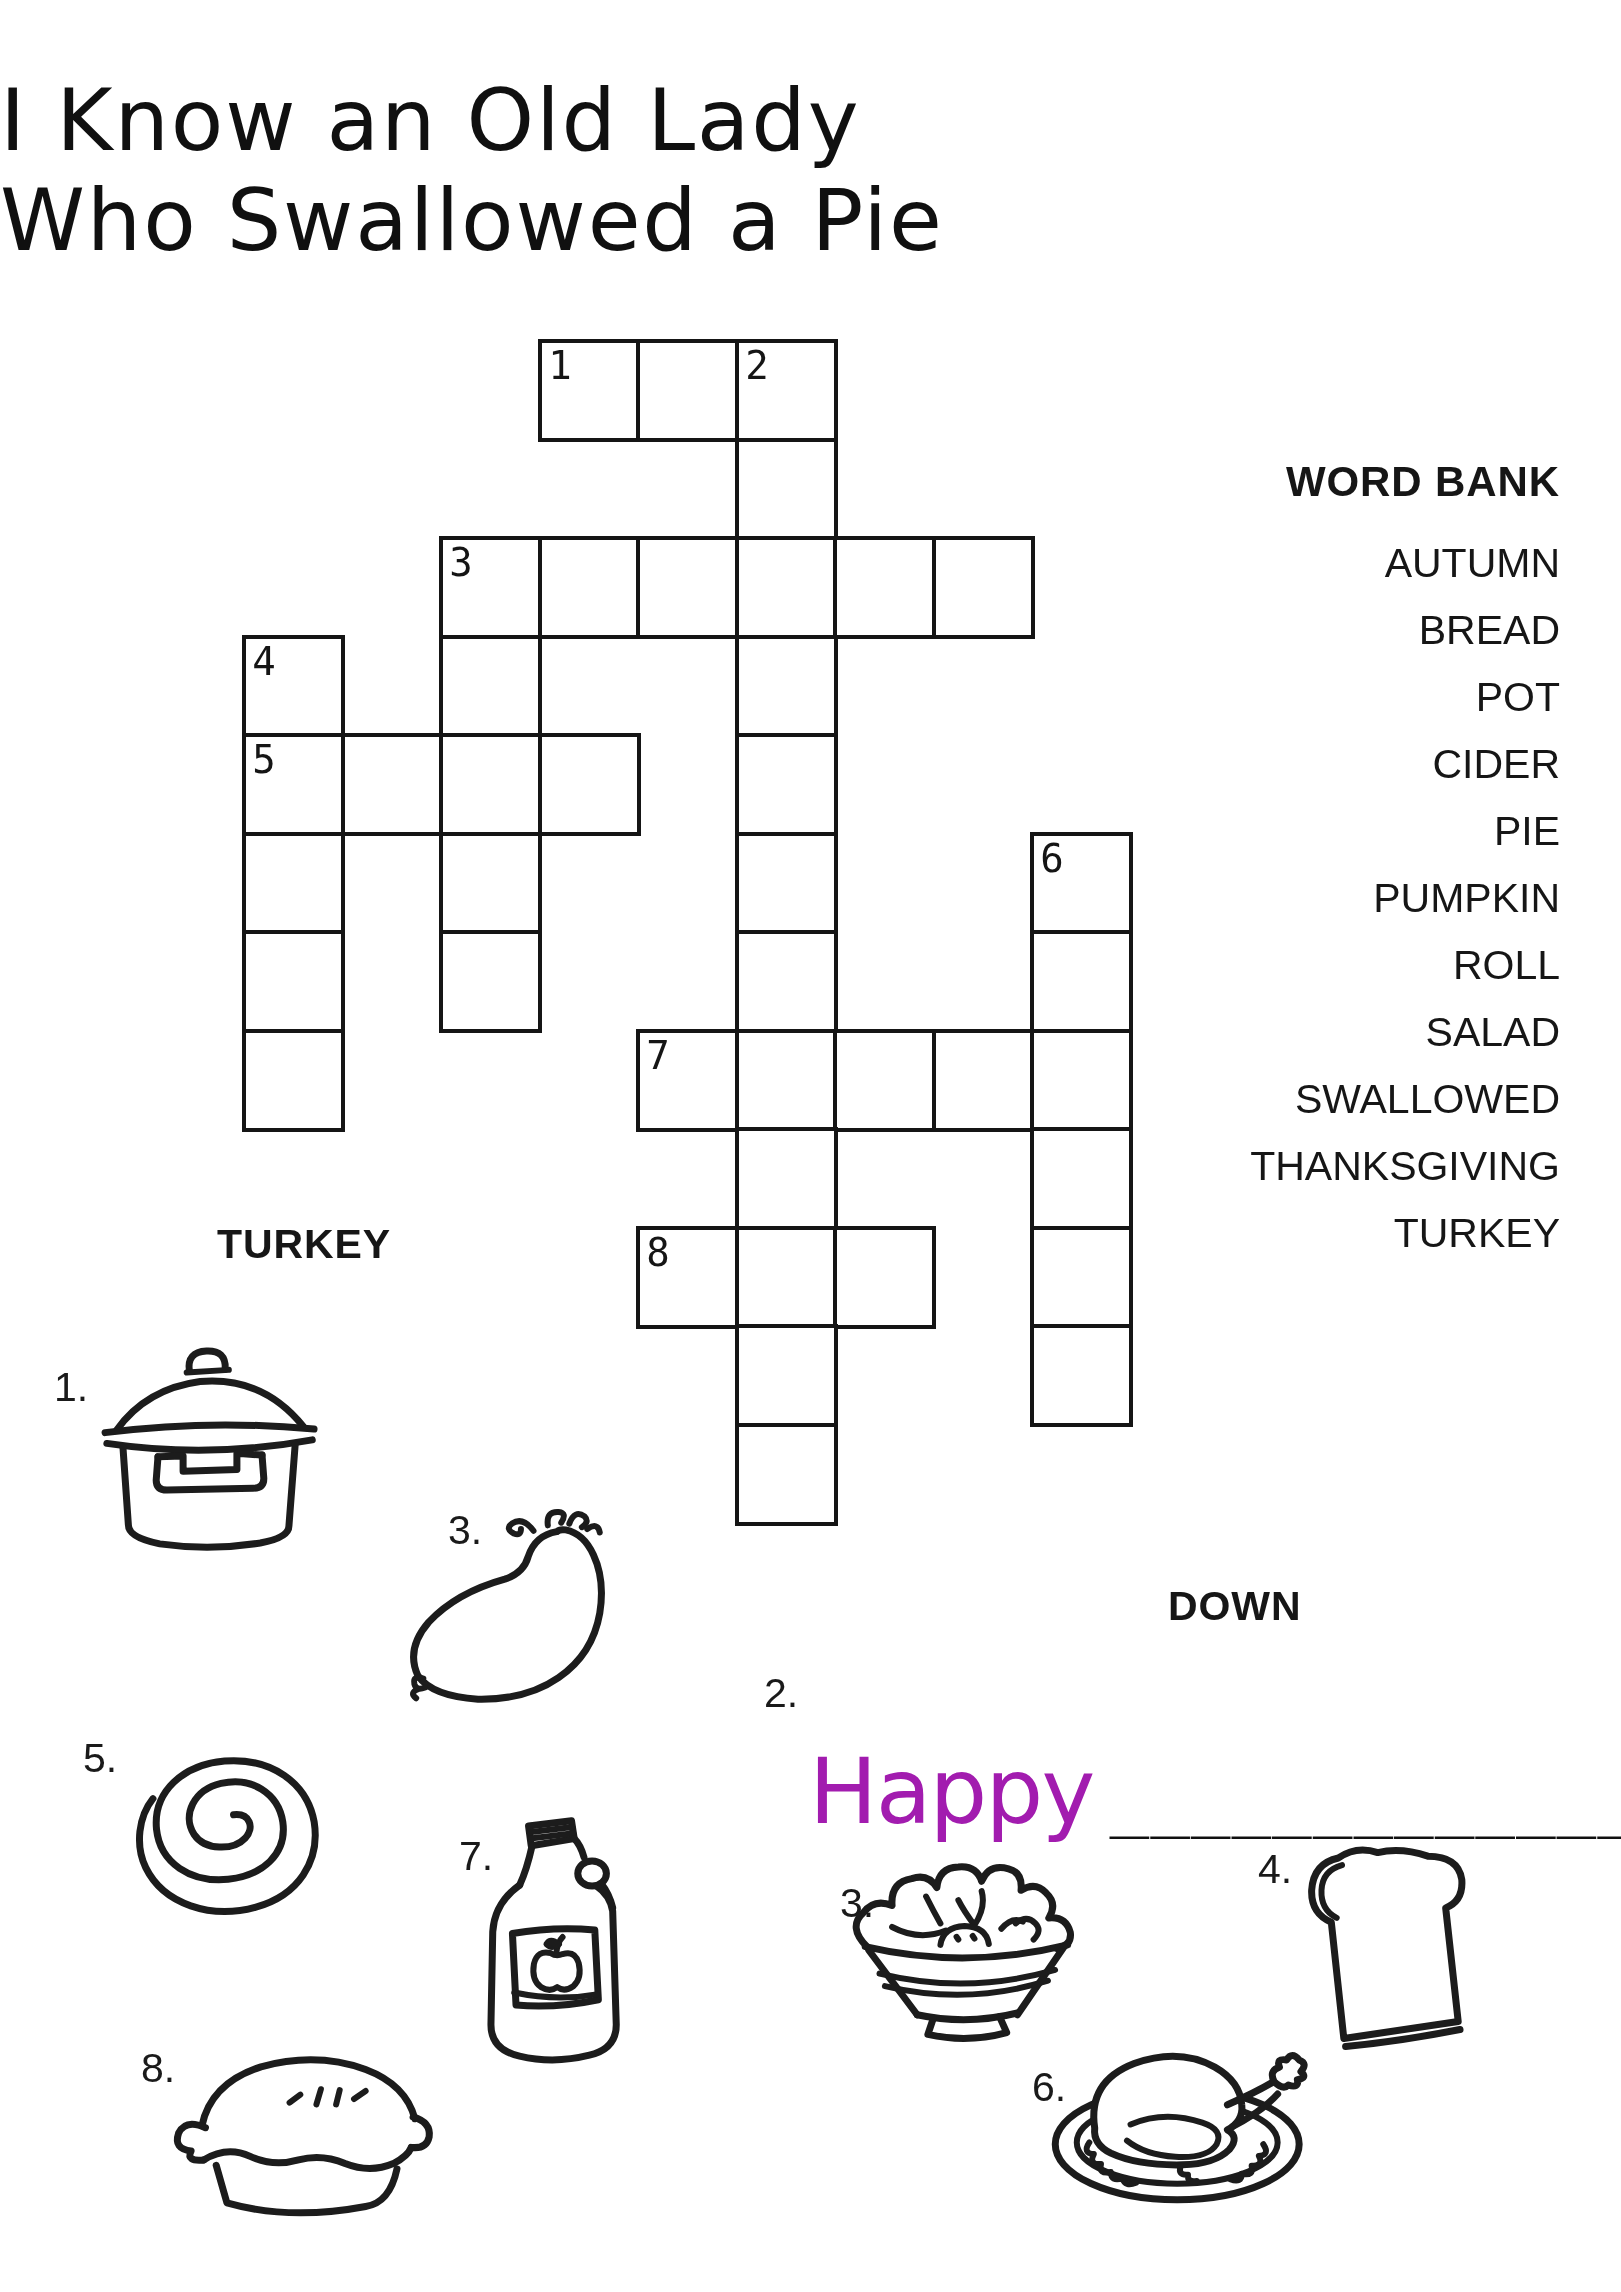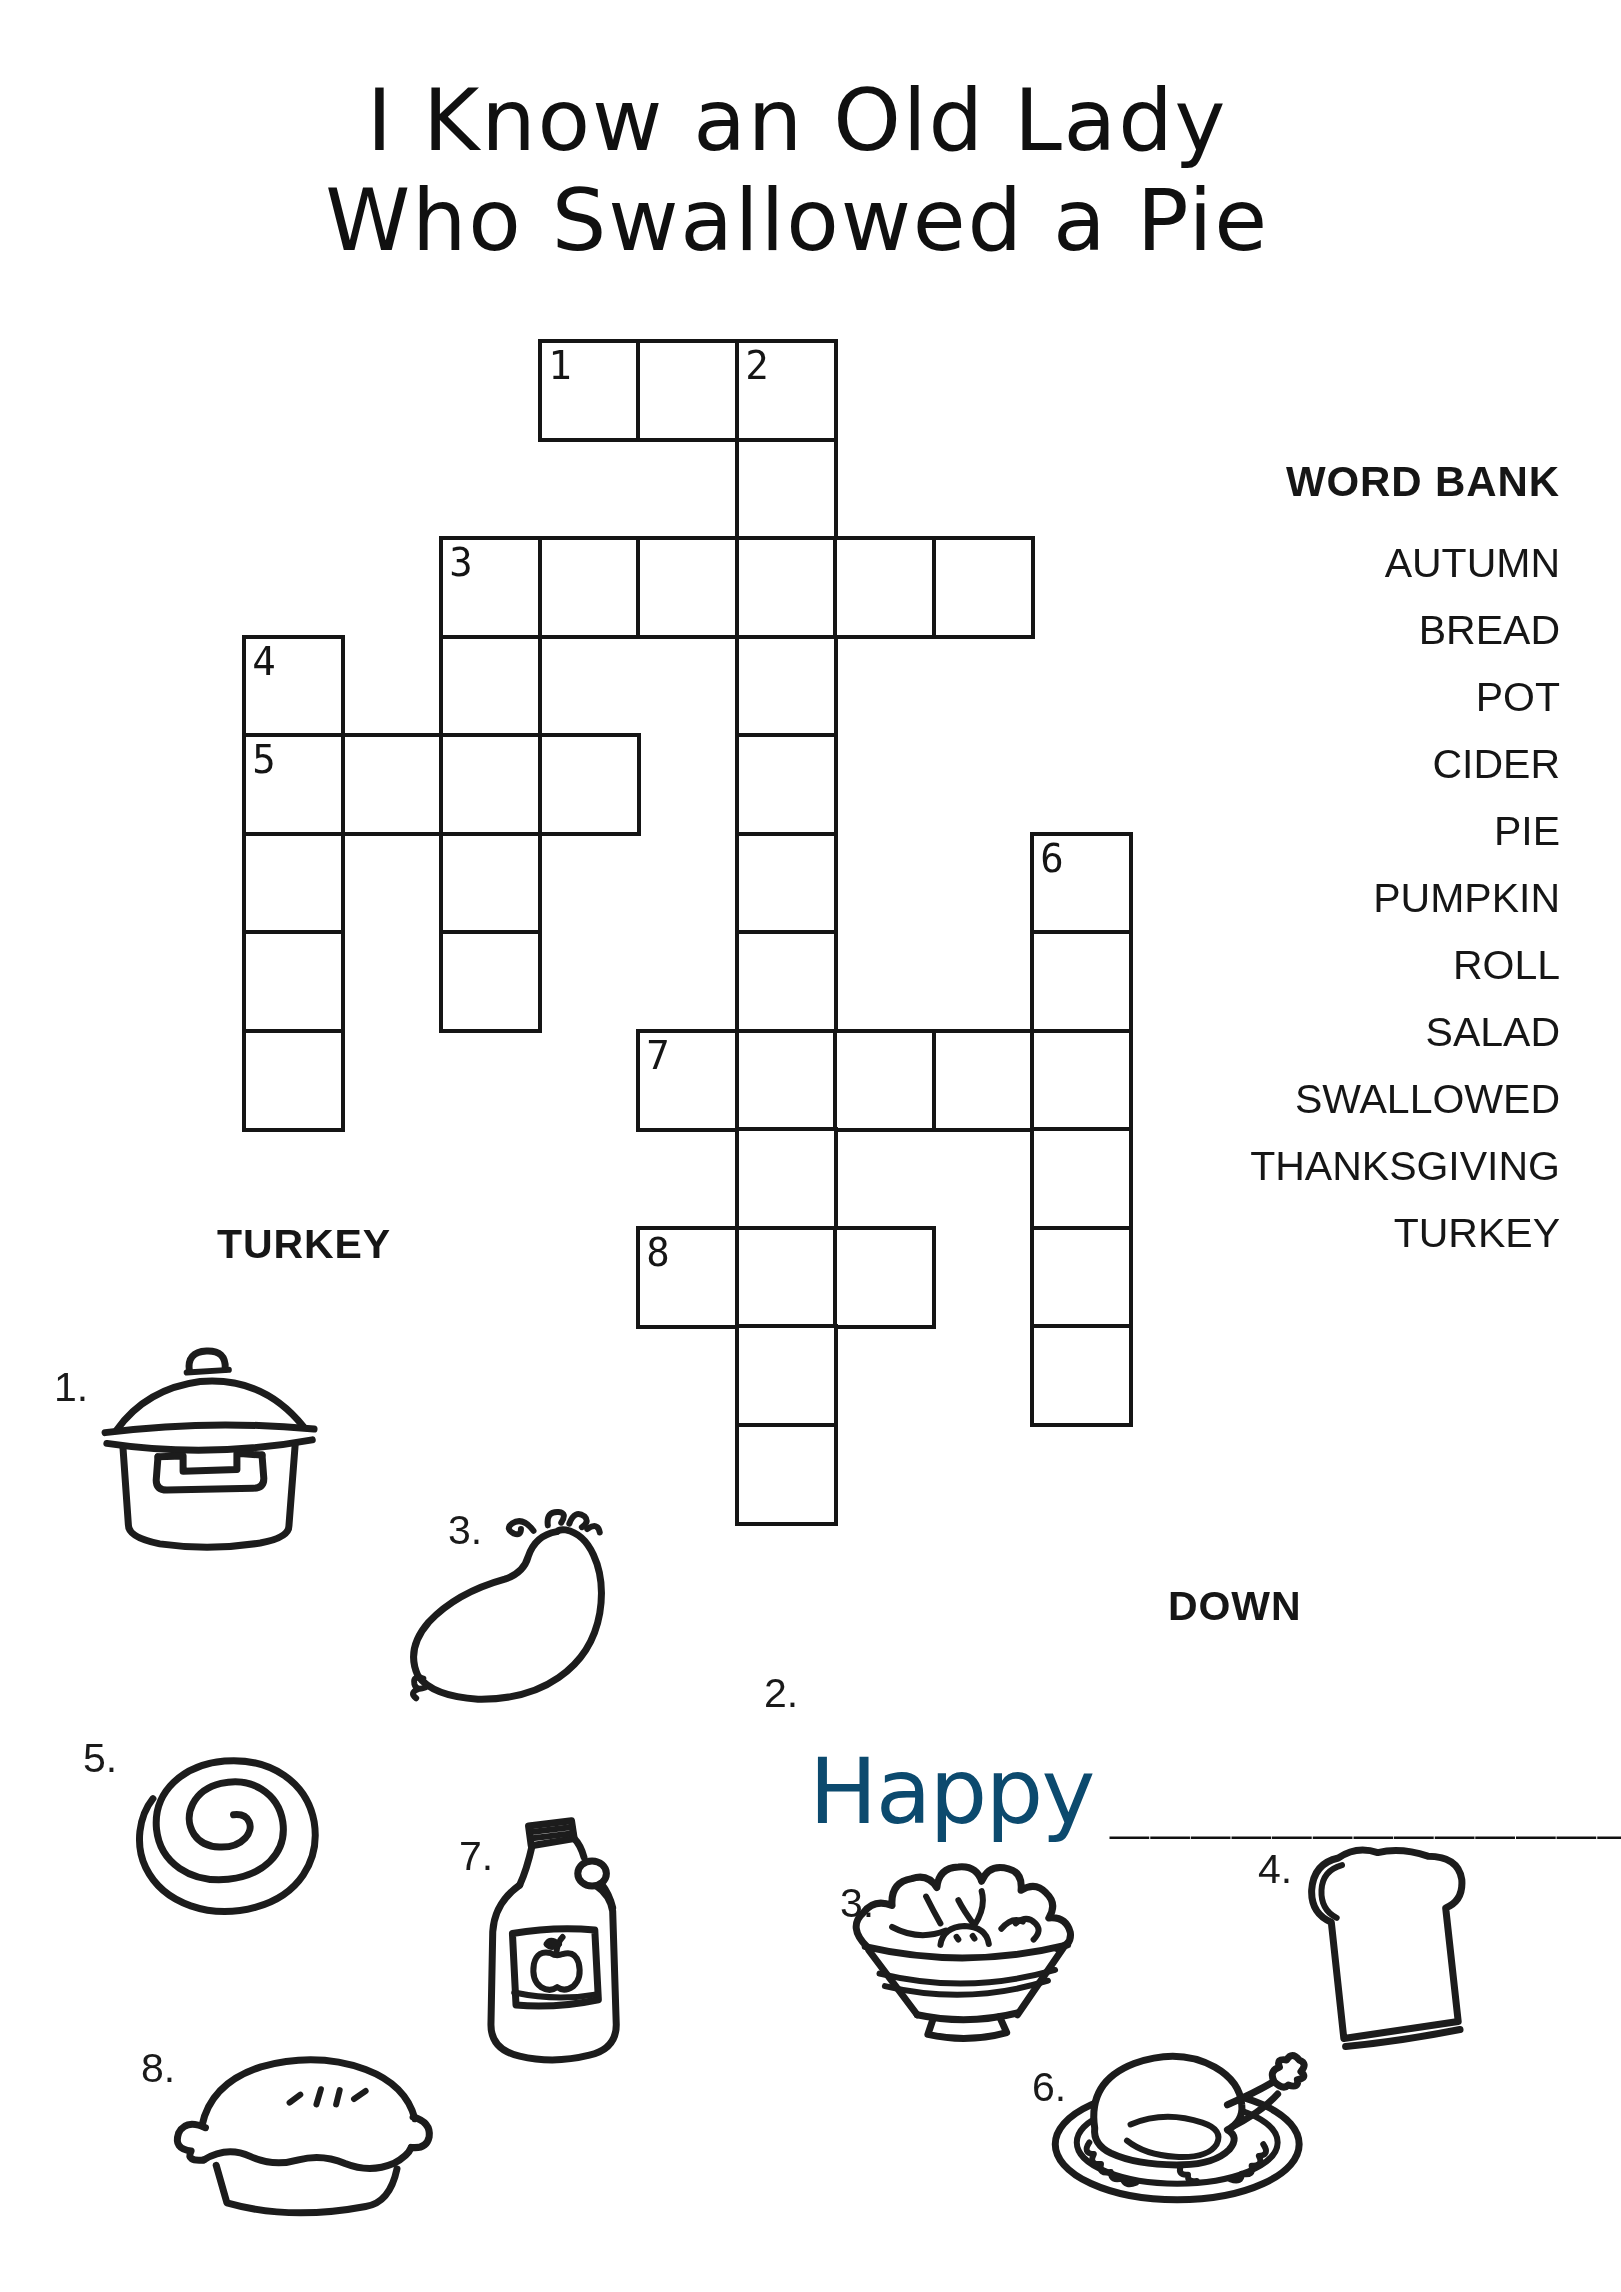--- a/index.html
+++ b/index.html
@@ -1,37 +1,37 @@
 <!DOCTYPE html>
 <html style="font-size:14.3px"><head>
 <meta charset="utf-8">
 <style>
   html,body{margin:0;padding:0;}
   body{width:1621px;height:2293px;position:relative;background:#ffffff;overflow:hidden;
        font-family:"Liberation Sans",sans-serif;color:#161616;}
   .abs{position:absolute;}
-  .title{left:0;width:1594px;top:70px;text-align:center;
+  .title{left:0;width:1594px;top:70px;text-align:left;
          font-family:"DejaVu Sans",sans-serif;font-size:86px;line-height:100px;
          font-weight:400;letter-spacing:1.8px;color:#101010;}
   
   #grid{left:242px;top:339px;width:891px;height:1187px;}
   .cell{position:absolute;width:103px;height:103px;border:4.5px solid #151515;
         box-sizing:border-box;background:#ffffff;}
   .cellnum{display:block;padding:2.7px 0 0 6.3px;font-family:"DejaVu Sans Mono",monospace;
            font-size:39px;line-height:39px;color:#151515;}
   
   #wordbank{left:1238px;top:457px;width:322px;text-align:right;}
   #wordbank h2{margin:0 0 23px 0;font-size:42px;line-height:50px;font-weight:700;letter-spacing:0.9px;}
   #wordbank ul{list-style:none;margin:0;padding:0;}
   #wordbank li{font-size:41px;line-height:67px;font-weight:400;}
   .sechead{font-size:41px;font-weight:700;letter-spacing:0.9px;}
   .cluenum{font-size:41px;line-height:45px;color:#1a1a1a;}
   
   #happyline{left:809px;top:1739px;display:flex;align-items:baseline;}
-  #happy-word{font-family:"DejaVu Sans",sans-serif;font-size:91px;letter-spacing:-1.8px;color:#0c4a6e;}
+  #happy-word{font-family:"DejaVu Sans",sans-serif;font-size:91px;letter-spacing:-1.8px;color:#a21caf;}
   #happy-blank{font-family:"DejaVu Sans Mono",monospace;font-size:66px;letter-spacing:0.9px;color:#101010;}
   svg{display:block;}
   svg *{vector-effect:non-scaling-stroke;}
   .ink{stroke:#1c1c1c;fill:none;stroke-width:7;stroke-linecap:round;stroke-linejoin:round;}
   .ink2{stroke:#1c1c1c;fill:none;stroke-width:6;stroke-linecap:round;stroke-linejoin:round;}
   .inkf{stroke:#1c1c1c;fill:#ffffff;stroke-width:7;stroke-linecap:round;stroke-linejoin:round;}
 </style>
 </head>
 <body>
 

